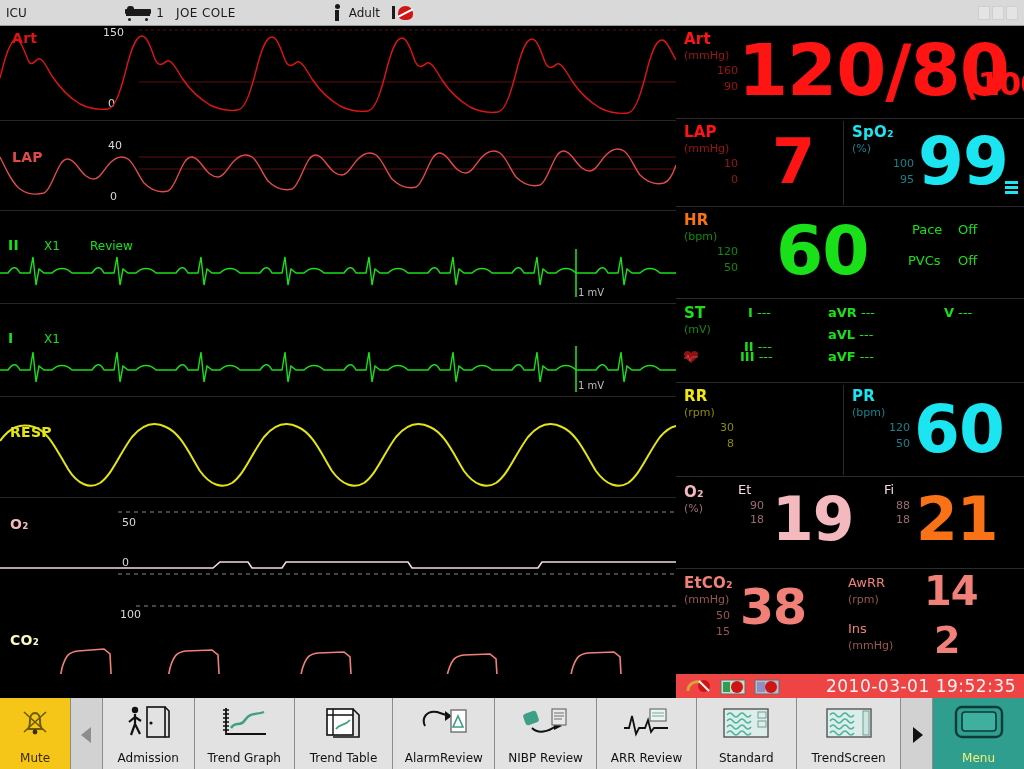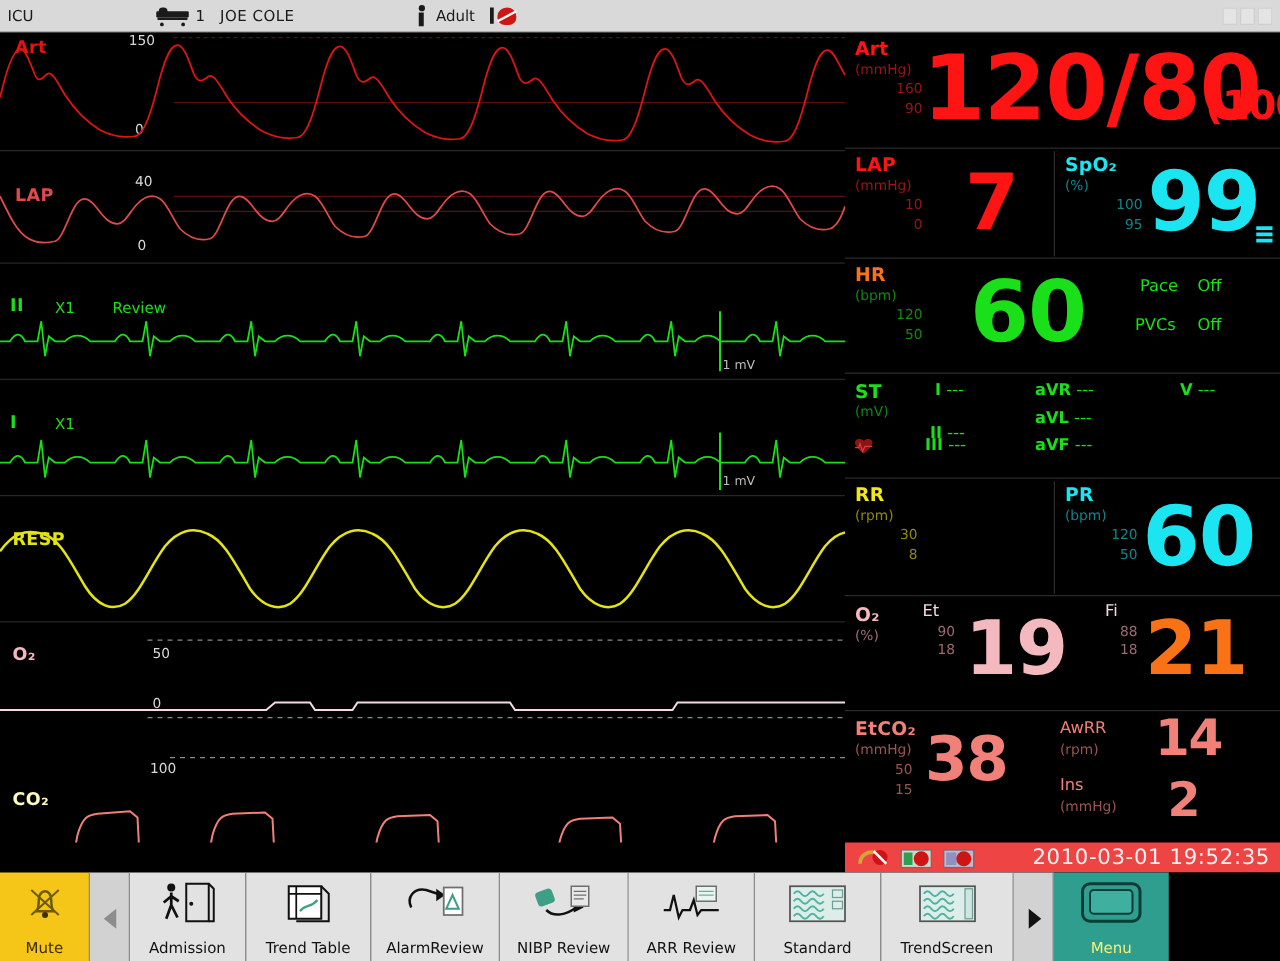--- a/index.html
+++ b/index.html
@@ -415,20 +415,30 @@
           <circle cx="9" cy="5" r="3.2" fill="#111"></circle>
           <path d="M9,9 L9,19 M9,12 L3,17 M9,12 L15,16 M9,19 L5,30 M9,19 L14,29" stroke="#111" stroke-width="2.2" fill="none"></path>
           <rect x="21" y="2" width="18" height="30" fill="none" stroke="#111" stroke-width="1.6"></rect>
           <path d="M39,2 L43,6 L43,32 L39,32" fill="none" stroke="#111" stroke-width="1.6"></path>
           <circle cx="25" cy="18" r="1.6" fill="#111"></circle>
         </svg>
       </span>
       <span class="lbl">Admission</span>
     </div>
 
+    <div class="tbtn" style="width:101px;">
+      <span class="ico">
+        <svg width="52" height="34" viewBox="0 0 52 34">
+          <path d="M8,2 L8,28 L48,28" stroke="#111" stroke-width="1.8" fill="none"></path>
+          <path d="M5,4 L11,4 M5,8 L11,8 M5,12 L11,12 M5,16 L11,16 M5,20 L11,20 M5,24 L11,24" stroke="#111" stroke-width="1.4"></path>
+          <path d="M13,22 C18,14 22,22 27,14 C32,6 38,9 46,6" stroke="#3e9e86" stroke-width="2.4" fill="none"></path>
+        </svg>
+      </span>
+      <span class="lbl">Trend Graph</span>
+    </div>
 
     <div class="tbtn" style="width:100px;">
       <span class="ico">
         <svg width="40" height="34" viewBox="0 0 40 34">
           <rect x="4" y="3" width="26" height="26" fill="#fff" stroke="#111" stroke-width="1.6"></rect>
           <path d="M30,3 L36,9 L36,31 L10,31" fill="none" stroke="#111" stroke-width="1.6"></path>
           <path d="M4,9 L30,9 M10,3 L10,29" stroke="#111" stroke-width="1.4"></path>
           <path d="M13,23 C17,17 21,21 27,14" stroke="#3e9e86" stroke-width="1.8" fill="none"></path>
         </svg>
       </span>

